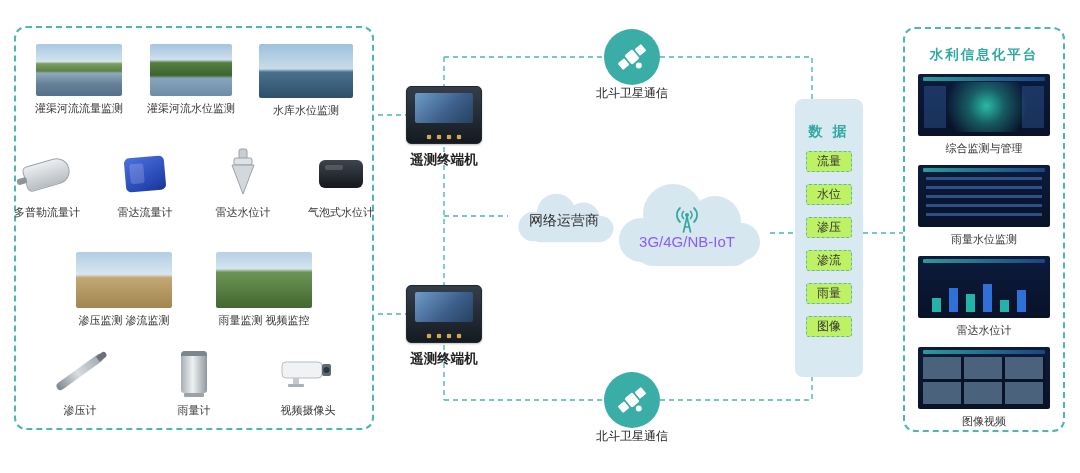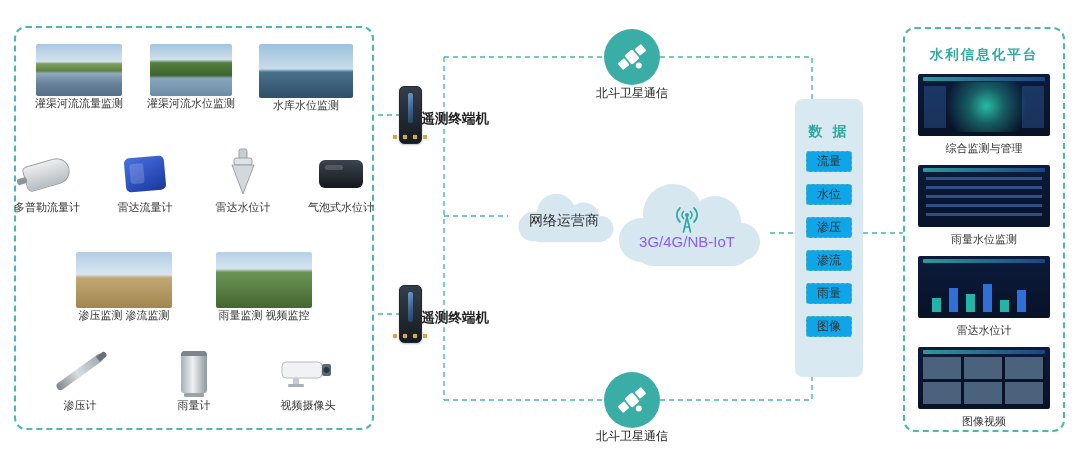--- a/index.html
+++ b/index.html
@@ -11,21 +11,21 @@
   .connectors path { stroke:#4ab8b0; stroke-width:1.4; fill:none; stroke-dasharray:5 4; }
 
   
   .left-panel { position:absolute; left:14px; top:26px; width:360px; height:404px;
     border:2px dashed #4ab8b0; border-radius:12px; }
   .row { position:absolute; left:0; right:0; display:flex; justify-content:center; align-items:flex-start; }
   .row1 { top:16px; gap:24px; }
   .row2 { top:120px; gap:28px; }
   .row3 { top:224px; gap:44px; }
   .row4 { top:318px; gap:44px; }
-  .item { display:flex; flex-direction:column; align-items:center; }
+  .item { display:flex; flex-direction:column; align-items:center; gap:5px; }
   .lbl { font-size:11px; color:#333; white-space:nowrap; }
 
   .photo { width:86px; height:52px; border-radius:2px; }
   .p-canal-flow { background:linear-gradient(180deg,#aac9e3 0%,#d3e3ee 34%,#7d9e5e 38%,#5d8246 52%,#8fa9bd 56%,#647f96 78%,#55708a 100%); }
   .p-canal-level { width:82px; background:linear-gradient(180deg,#a3c4e0 0%,#cfe0ec 30%,#567f41 36%,#3d642d 60%,#88a5bd 66%,#6d8ba5 100%); }
   .p-reservoir { width:94px; height:54px; background:linear-gradient(180deg,#9dc1dd 0%,#c8dcea 46%,#49708c 52%,#2e5068 100%); }
   .p-seepage { width:96px; height:56px; background:linear-gradient(180deg,#b2cde4 0%,#d8e6f0 40%,#c2a874 46%,#a3854e 100%); }
   .p-rainstation { width:96px; height:56px; background:linear-gradient(180deg,#b7d0e5 0%,#d5e4ef 30%,#6d9457 36%,#42672f 100%); }
 
   .devbox { height:52px; display:flex; align-items:center; justify-content:center; width:70px; }
@@ -38,21 +38,21 @@
   .dev-bubble { width:44px; height:28px; background:linear-gradient(180deg,#3c444d,#15181c); border-radius:6px; position:relative; }
   .dev-bubble::after { content:""; position:absolute; left:6px; top:5px; width:18px; height:5px; background:rgba(255,255,255,.16); border-radius:2px; }
   .dev-piezo { width:56px; height:8px; background:linear-gradient(90deg,#7d858d,#d9dde1 45%,#9aa2aa);
     border-radius:4px; transform:rotate(-36deg); position:relative; }
   .dev-piezo::after { content:""; position:absolute; right:-4px; top:1px; width:10px; height:6px; background:#6a7178; border-radius:0 3px 3px 0; }
   .dev-rain { width:26px; height:42px; background:linear-gradient(90deg,#a7aeb5,#eef1f3 45%,#8f979e); border-radius:4px 4px 3px 3px; position:relative; }
   .dev-rain::before { content:""; position:absolute; top:0; left:0; right:0; height:5px; background:#7d858d; border-radius:4px 4px 0 0; }
   .dev-rain::after { content:""; position:absolute; bottom:-4px; left:3px; right:3px; height:4px; background:#9aa2aa; border-radius:1px; }
 
   
-  .terminal { position:absolute; width:90px; display:flex; flex-direction:row; align-items:center; }
+  .terminal { position:absolute; width:90px; display:flex; flex-direction:column; align-items:center; }
   .t-top { left:399px; top:86px; }
   .t-bottom { left:399px; top:285px; }
   .device { width:76px; height:58px; background:linear-gradient(180deg,#343e4a,#141a21);
     border:1px solid #20272f; border-radius:5px; position:relative; box-shadow:0 1px 2px rgba(0,0,0,.25); }
   .device::before { content:""; position:absolute; left:8px; right:8px; top:6px; height:30px;
     background:linear-gradient(135deg,#6f9cc9 0%,#3b5d88 60%,#27415f 100%); border-radius:2px; }
   .device::after { content:""; position:absolute; bottom:3px; left:50%; transform:translateX(-50%);
     width:40px; height:6px; background:radial-gradient(circle at 5px 3px,#d2a64c 2.2px,rgba(0,0,0,0) 2.6px);
     background-size:10px 6px; background-repeat:repeat-x; }
   .t-lbl { margin-top:7px; font-size:13.5px; font-weight:600; color:#222; white-space:nowrap; }
@@ -71,21 +71,21 @@
   .cloud-shape { position:absolute; inset:0; width:100%; height:100%; }
   .cloud-text-sm { position:absolute; inset:0; display:flex; align-items:center; justify-content:center;
     padding-top:10px; font-size:14px; color:#2b2b2b; }
   .cloud-inner { position:absolute; inset:0; display:flex; flex-direction:column; align-items:center; justify-content:center; padding-top:10px; }
   .cloud-text-lg { font-size:15px; color:#8b5cf6; margin-top:0; }
 
   
   .data-panel { position:absolute; left:795px; top:99px; width:68px; height:278px; background:#d9e9f2; border-radius:8px; }
   .data-title { margin-top:24px; text-align:center; color:#2fa9a1; font-weight:bold; font-size:14px; letter-spacing:3px; }
   .data-items { margin-top:10px; display:flex; flex-direction:column; align-items:center; gap:12px; }
-  .data-item { width:46px; height:21px; background:#0ea5e9; border:1px dashed #5bb7b0; border-radius:3px;
+  .data-item { width:46px; height:21px; background:#bef264; border:1px dashed #5bb7b0; border-radius:3px;
     font-size:12px; color:#333; display:flex; align-items:center; justify-content:center; }
 
   
   .right-panel { position:absolute; left:903px; top:27px; width:162px; height:405px;
     border:2px dashed #4ab8b0; border-radius:12px; }
   .rp-title { margin-top:17px; text-align:center; color:#2fa9a1; font-weight:bold; font-size:13.5px; letter-spacing:2px; }
   .screens { margin-top:10px; display:flex; flex-direction:column; align-items:center; gap:9px; }
   .screen-item { display:flex; flex-direction:column; align-items:center; gap:5px; }
   .screen { position:relative; width:132px; height:62px; background:linear-gradient(180deg,#0c1b3d,#081228);
     border-radius:2px; overflow:hidden; }

